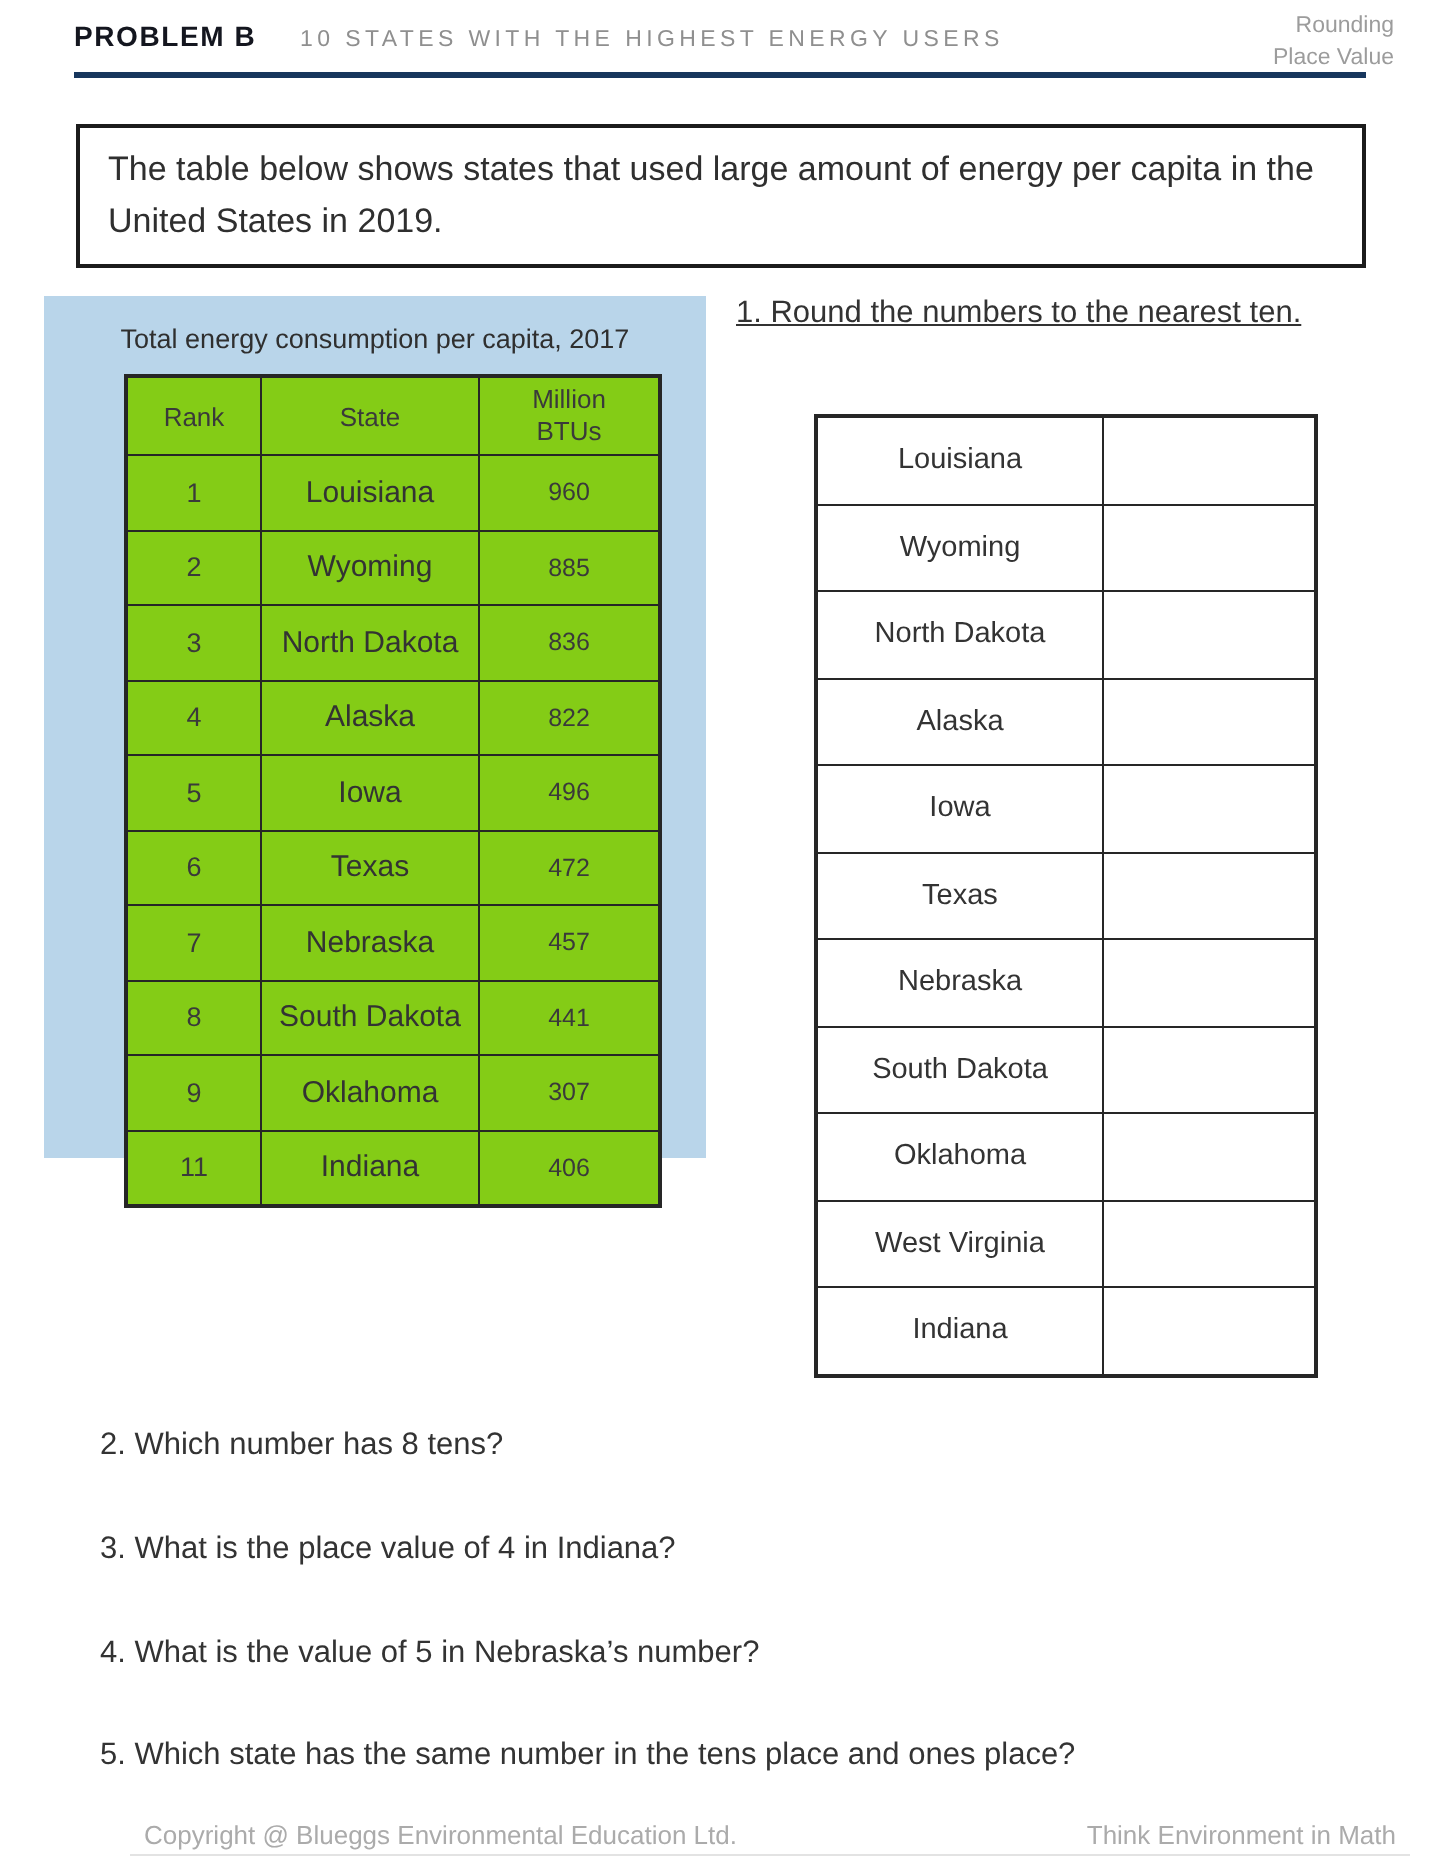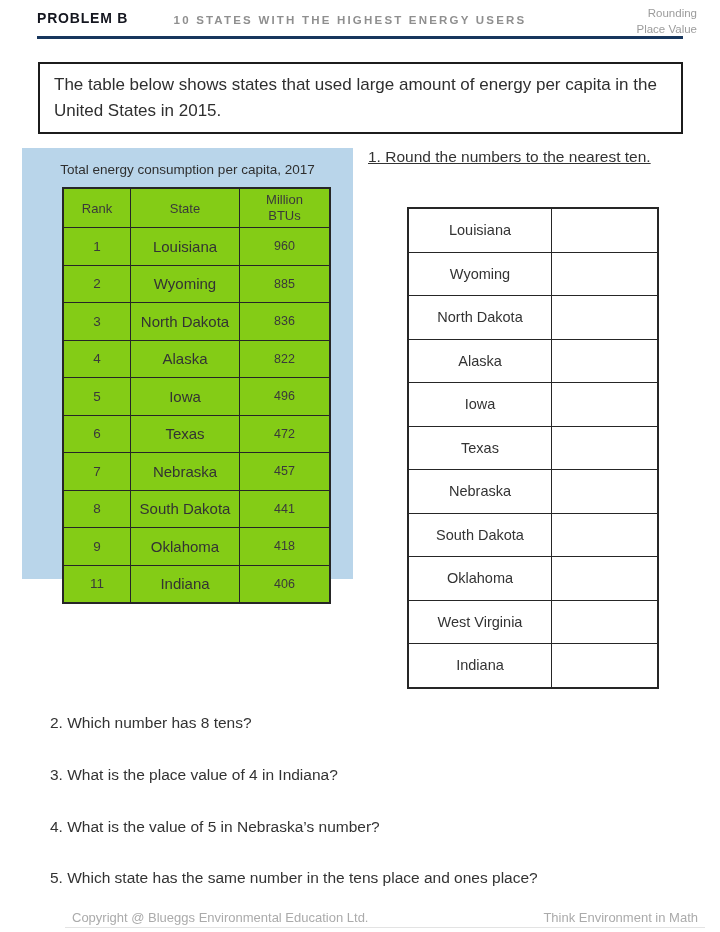--- a/index.html
+++ b/index.html
@@ -1,21 +1,21 @@
 <!DOCTYPE html>
 <html style="--accent: #17365d; --panel: #b9d5ea;"><head>
 <meta charset="utf-8">
 <style>
   html,body{margin:0;padding:0;background:#ffffff;}
   body{width:720px;height:932px;position:relative;font-family:"Liberation Sans",sans-serif;color:#333;overflow:hidden;}
   .abs{position:absolute;}
 
   
   .hdr-problem{left:37px;top:10px;font-size:14px;font-weight:700;letter-spacing:0.8px;color:#14161f;}
-  .hdr-title{left:140px;top:14px;width:420px;text-align:center;font-size:11.5px;font-weight:700;letter-spacing:2.2px;color:#8f8f8f;}
+  .hdr-title{left:150px;top:14px;width:420px;font-size:11.5px;font-weight:400;letter-spacing:2.2px;color:#8f8f8f;}
   .hdr-corner{right:23px;top:5px;text-align:right;font-size:11.5px;line-height:16px;color:#9c9c9c;}
   .hdr-rule{left:37px;top:36px;width:646px;height:3px;background:var(--accent,#17365d);}
 
   
   .intro-box{left:38px;top:62px;width:645px;box-sizing:border-box;border:2px solid #1c1c1c;padding:8px 14px;}
   .intro-box p{margin:0;font-size:17px;line-height:26px;color:#2f2f2f;}
 
   
   .panel{left:22px;top:148px;width:331px;height:431px;background:var(--panel,#b9d5ea);}
   .panel-title{margin:14px 6px 10px 6px;text-align:center;font-size:13.5px;color:#2f2f2f;}
@@ -51,21 +51,21 @@
 
 <div class="abs hdr-problem">PROBLEM B</div>
 <div class="abs hdr-title">10 STATES WITH THE HIGHEST ENERGY USERS</div>
 <div class="abs hdr-corner">
   <div>Rounding</div>
   <div>Place Value</div>
 </div>
 <div class="abs hdr-rule"></div>
 
 <section class="abs intro-box">
-  <p>The table below shows states that used large amount of energy per capita in the United States in 2015.</p>
+  <p>The table below shows states that used large amount of energy per capita in the United States in 2019.</p>
 </section>
 
 <section class="abs panel">
   <div class="panel-title">Total energy consumption per capita, 2017</div>
   <table class="energy">
     <thead>
       <tr>
         <th class="c-rank">Rank</th>
         <th class="c-state">State</th>
         <th class="c-btus"><span class="wrap2">Million BTUs</span></th>
@@ -108,21 +108,21 @@
           <td class="c-btus">457</td>
         </tr>
       <tr>
           <td class="c-rank">8</td>
           <td class="c-state">South Dakota</td>
           <td class="c-btus">441</td>
         </tr>
       <tr>
           <td class="c-rank">9</td>
           <td class="c-state">Oklahoma</td>
-          <td class="c-btus">418</td>
+          <td class="c-btus">307</td>
         </tr>
       <tr>
           <td class="c-rank">11</td>
           <td class="c-state">Indiana</td>
           <td class="c-btus">406</td>
         </tr>
     </tbody>
   </table>
 </section>
 

